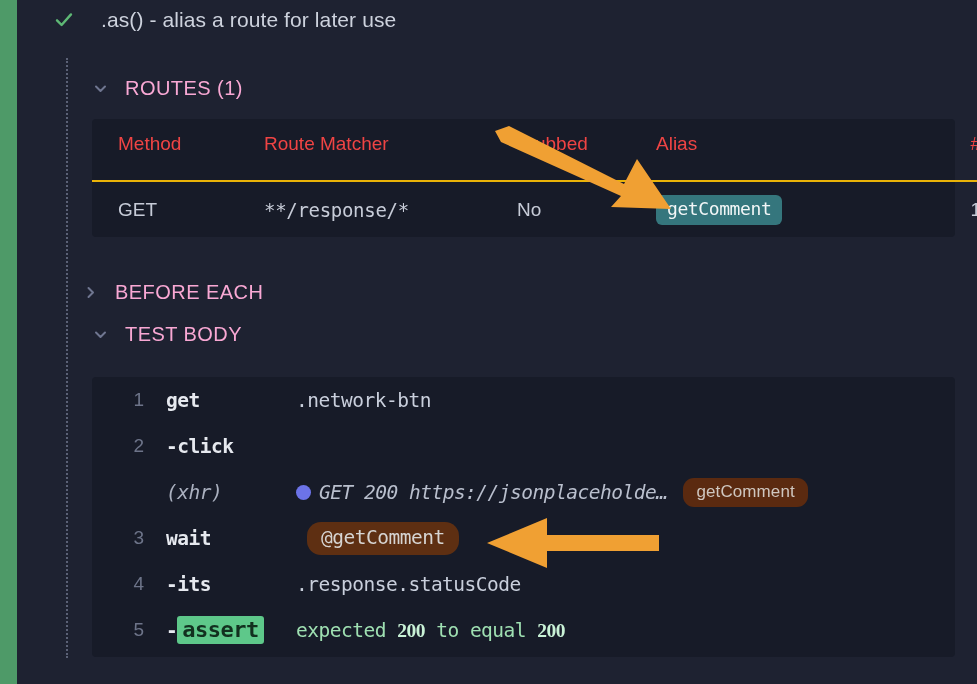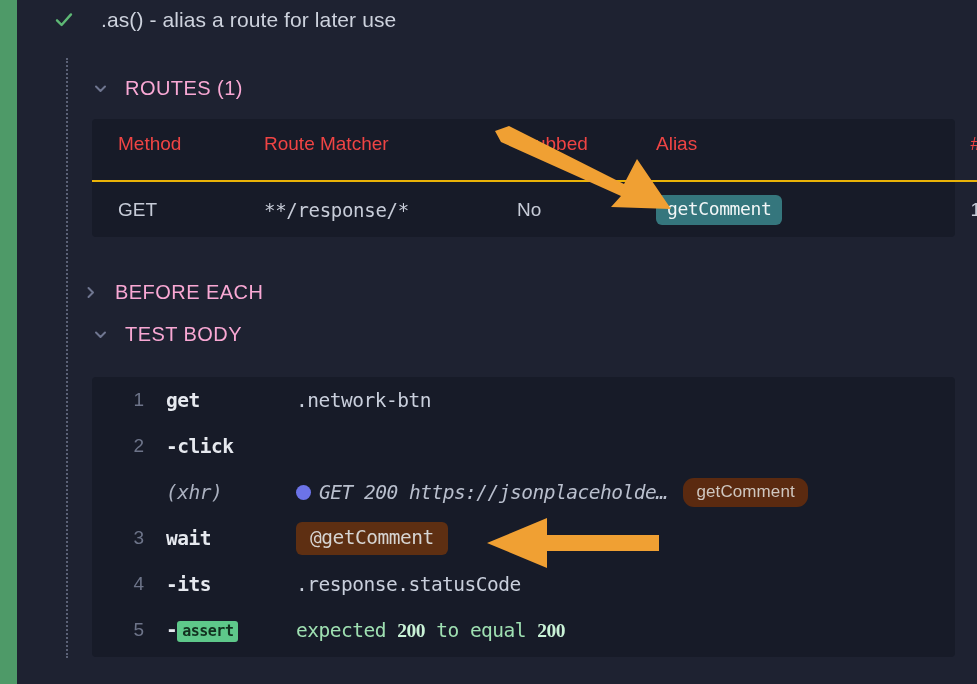--- a/index.html
+++ b/index.html
@@ -205,35 +205,36 @@
     font-style: normal;
     font-size: 17px;
     letter-spacing: 0.1px;
     margin-left: 16px;
     white-space: nowrap;
   }
   .wait-badge {
     display: inline-block;
     background: #5e2f12;
     color: #d6d4d2;
-    border-radius: 6px;
+    border-radius: 14px;
     padding: 4px 14px 6px 14px;
     font-family: "DejaVu Sans Mono", monospace;
     font-size: 19.5px;
     letter-spacing: -0.5px;
     white-space: nowrap;
+    margin-left: 11px;
   }
   .assert-badge {
     display: inline-block;
     background: #5ec88a;
     color: #12301f;
     border-radius: 3px;
     padding: 1px 5px 2px 5px;
     font-family: "DejaVu Sans Mono", monospace;
-    font-size: 15px;
+    font-size: 22px;
     font-weight: bold;
     letter-spacing: -0.5px;
   }
   .assert-text {
     color: #9fe0b2;
     font-family: "DejaVu Sans Mono", monospace;
     font-size: 19.5px;
     letter-spacing: -0.5px;
     white-space: nowrap;
   }

